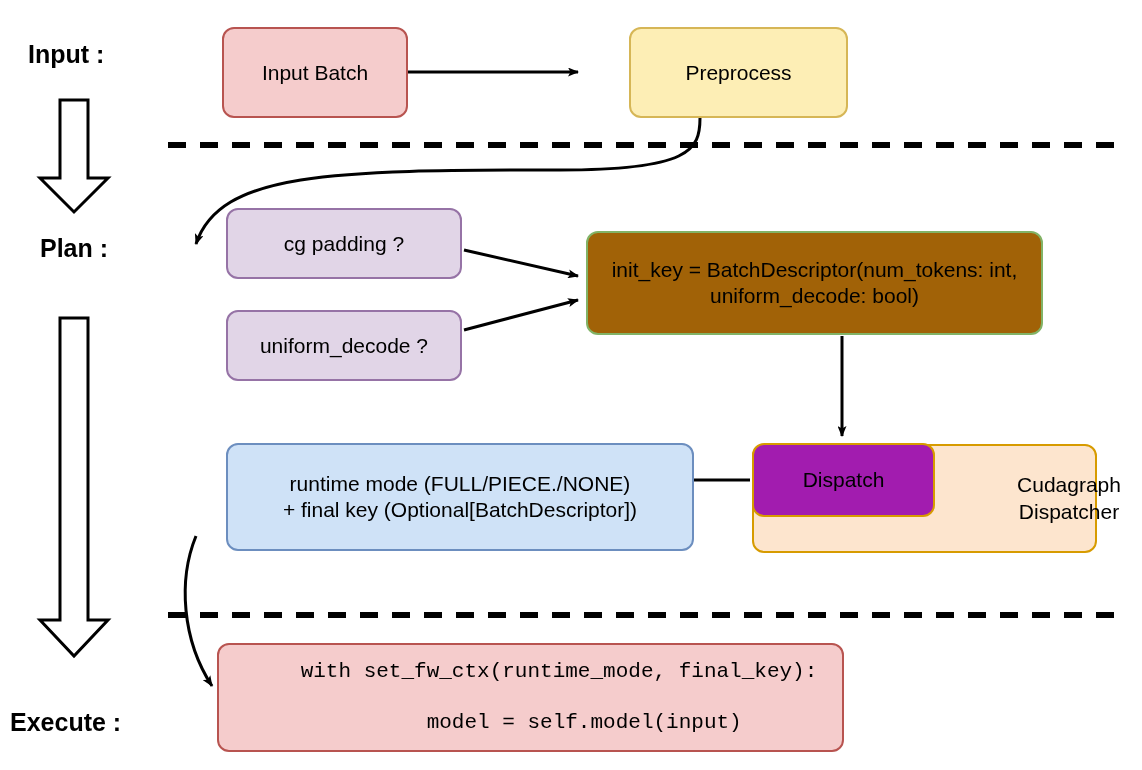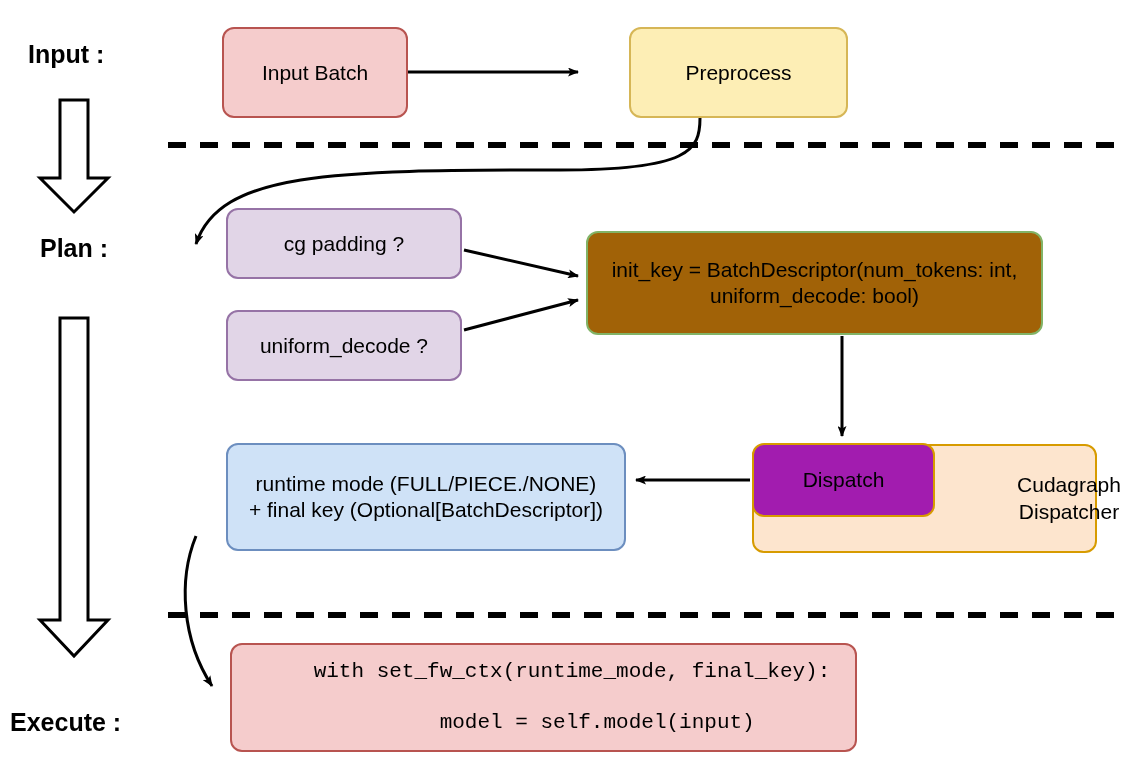--- a/index.html
+++ b/index.html
@@ -60,21 +60,20 @@
   .n-blue    { background: #cfe2f7; border-color: #6c8ebf; }
   .n-outer-orange { background: #fde5ce; border-color: #d79b00; }
   .n-dispatch{ background: #a21caf; border-color: #d79b00; }
   .n-code    {
     background: #f5cccc; border-color: #b85450;
     font-family: "Liberation Mono", monospace;
     font-size: 21px;
     justify-content: flex-start;
     white-space: pre;
     letter-spacing: 0px;
-    margin-left: 13px;
   }
   .n-code .txt { padding-left: 6px; }
 
   .outer-orange-label {
     position: absolute;
     z-index: 2;
     display: flex;
     align-items: center;
     justify-content: center;
     text-align: center;
@@ -137,21 +136,21 @@
     <span class="txt">uniform_decode ?</span>
   </div>
 
   <div class="node n-green" style="left:586px; top:231px; width:457px; height:104px;">
     <span class="txt">
       <span>init_key = BatchDescriptor(num_tokens: int,</span><br>
       <span>uniform_decode: bool)</span>
     </span>
   </div>
 
-  <div class="node n-blue" style="left:226px; top:443px; width:400px; height:108px;">
+  <div class="node n-blue" style="left:226px; top:443px; width:468px; height:108px;">
     <span class="txt">
       <span>runtime mode (FULL/PIECE./NONE)</span><br>
       <span>+ final key (Optional[BatchDescriptor])</span>
     </span>
   </div>
 
   <div class="node n-outer-orange" style="left:752px; top:444px; width:345px; height:109px; z-index:2;"></div>
   <div class="outer-orange-label" style="left:988px; top:444px; width:162px; height:109px; z-index:4;">
     <span>
       <span>Cudagraph</span><br>

